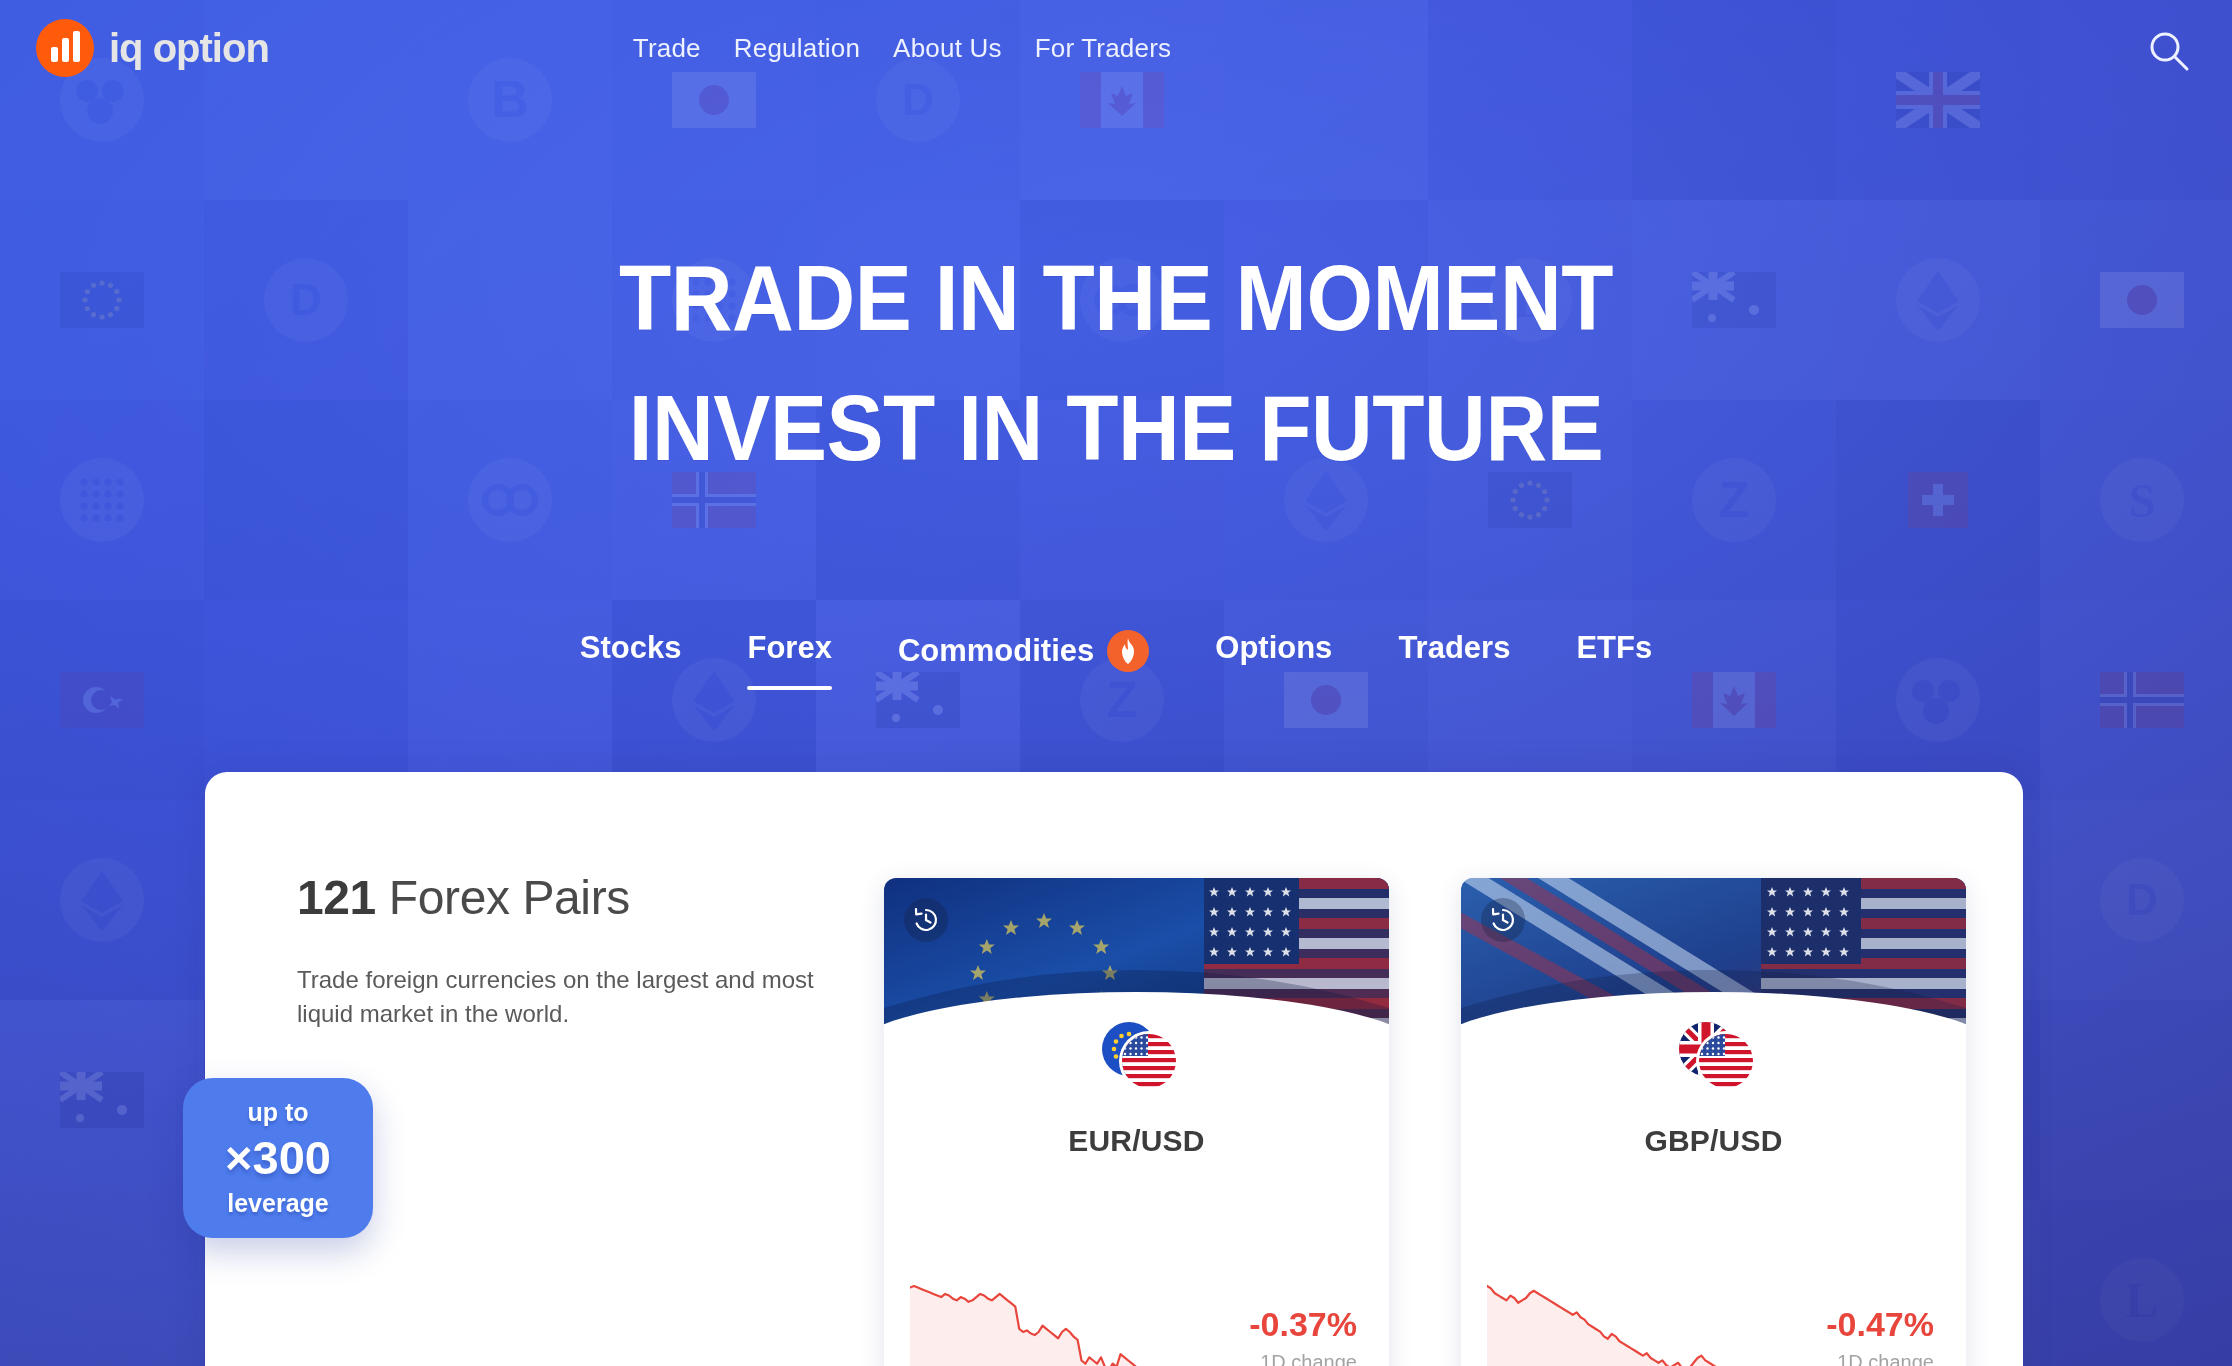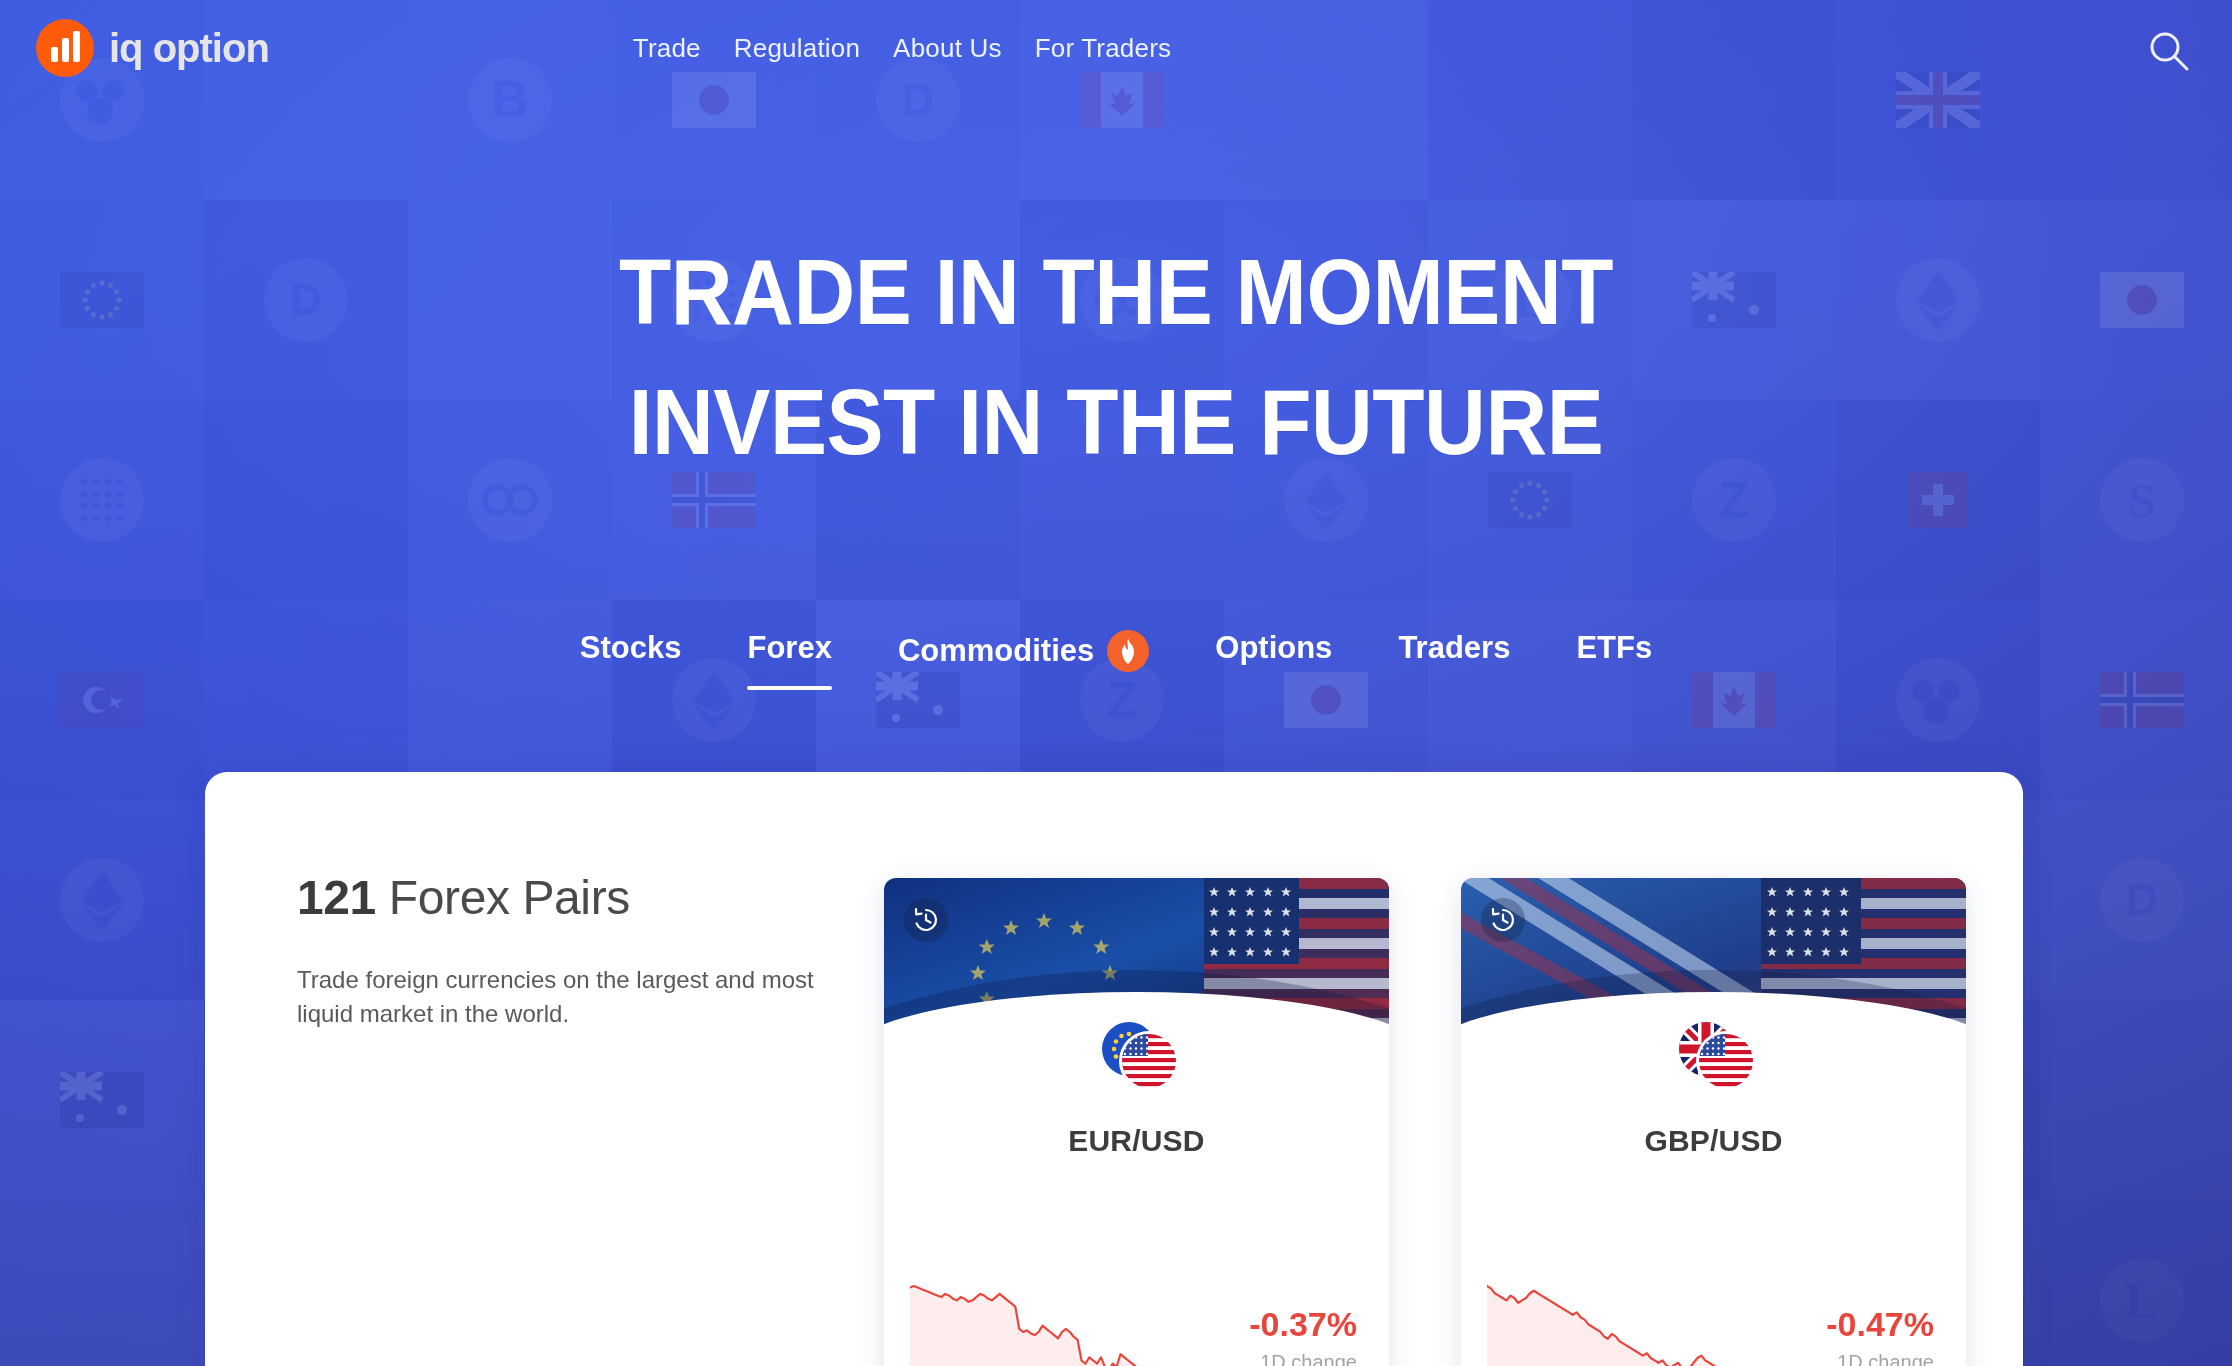--- a/index.html
+++ b/index.html
@@ -27,21 +27,21 @@
   .logo-mark{width:58px;height:58px;border-radius:50%;background:#ff5b0a;
     display:flex;align-items:flex-end;justify-content:center;padding-bottom:15px;box-sizing:border-box;gap:4px;}
   .logo-mark i{display:block;width:7px;background:#fff;border-radius:2px;}
   .logo-mark i.b1{height:15px}.logo-mark i.b2{height:24px}.logo-mark i.b3{height:31px}
   .logo-text{color:#e5e5e5;font-size:40px;font-weight:700;letter-spacing:-1px;line-height:1;}
   .nav{display:flex;align-items:center;gap:33px;margin-left:364px;}
   .nav a{color:#eef1ff;font-size:26px;text-decoration:none;letter-spacing:.2px;white-space:nowrap;}
   .search-btn{position:absolute;right:40px;top:28px;width:46px;height:46px;cursor:pointer;}
 
   
-  .headline{position:absolute;left:0;top:246px;width:2232px;text-align:center;z-index:15;}
+  .headline{position:absolute;left:0;top:252px;width:2232px;text-align:center;z-index:15;}
   .headline div{color:#fff;font-size:92px;font-weight:700;line-height:1.02;
     letter-spacing:-.5px;transform:scaleX(.93);transform-origin:center;
     text-shadow:0 1px 0 rgba(30,40,120,.12);}
   .headline div:last-child{margin-top:36px;}
 
   
   .tabs{position:absolute;left:0;top:630px;width:2232px;display:flex;justify-content:center;
     align-items:flex-start;gap:0;z-index:15;}
   .tab{position:relative;color:#fff;font-size:31px;padding:0 33px;cursor:pointer;white-space:nowrap;
     display:flex;align-items:center;gap:13px;font-weight:bold;}
@@ -643,20 +643,25 @@
       </div>
     </div>
 
   <div class="panel">
     <div class="panel-inner">
       <div class="pair-count"><b>121</b><span> Forex Pairs</span></div>
       <div class="panel-sub">Trade foreign currencies on the largest and most liquid market in the world.</div>
     </div>
   </div>
 
+  <div class="leverage">
+    <div class="l1">up to</div>
+    <div class="l2">×300</div>
+    <div class="l3">leverage</div>
+  </div>
 
   <div class="cards" id="cards">
       <div class="card">
         <div class="card-img"><svg width="505" height="178" viewBox="0 0 505 178" preserveAspectRatio="none">
             <defs>
               <linearGradient id="eub" x1="0" y1="0" x2="1" y2="1">
                 <stop offset="0" stop-color="#10307f"></stop>
                 <stop offset=".45" stop-color="#1a4ea8"></stop>
                 <stop offset="1" stop-color="#0d2763"></stop>
               </linearGradient>

